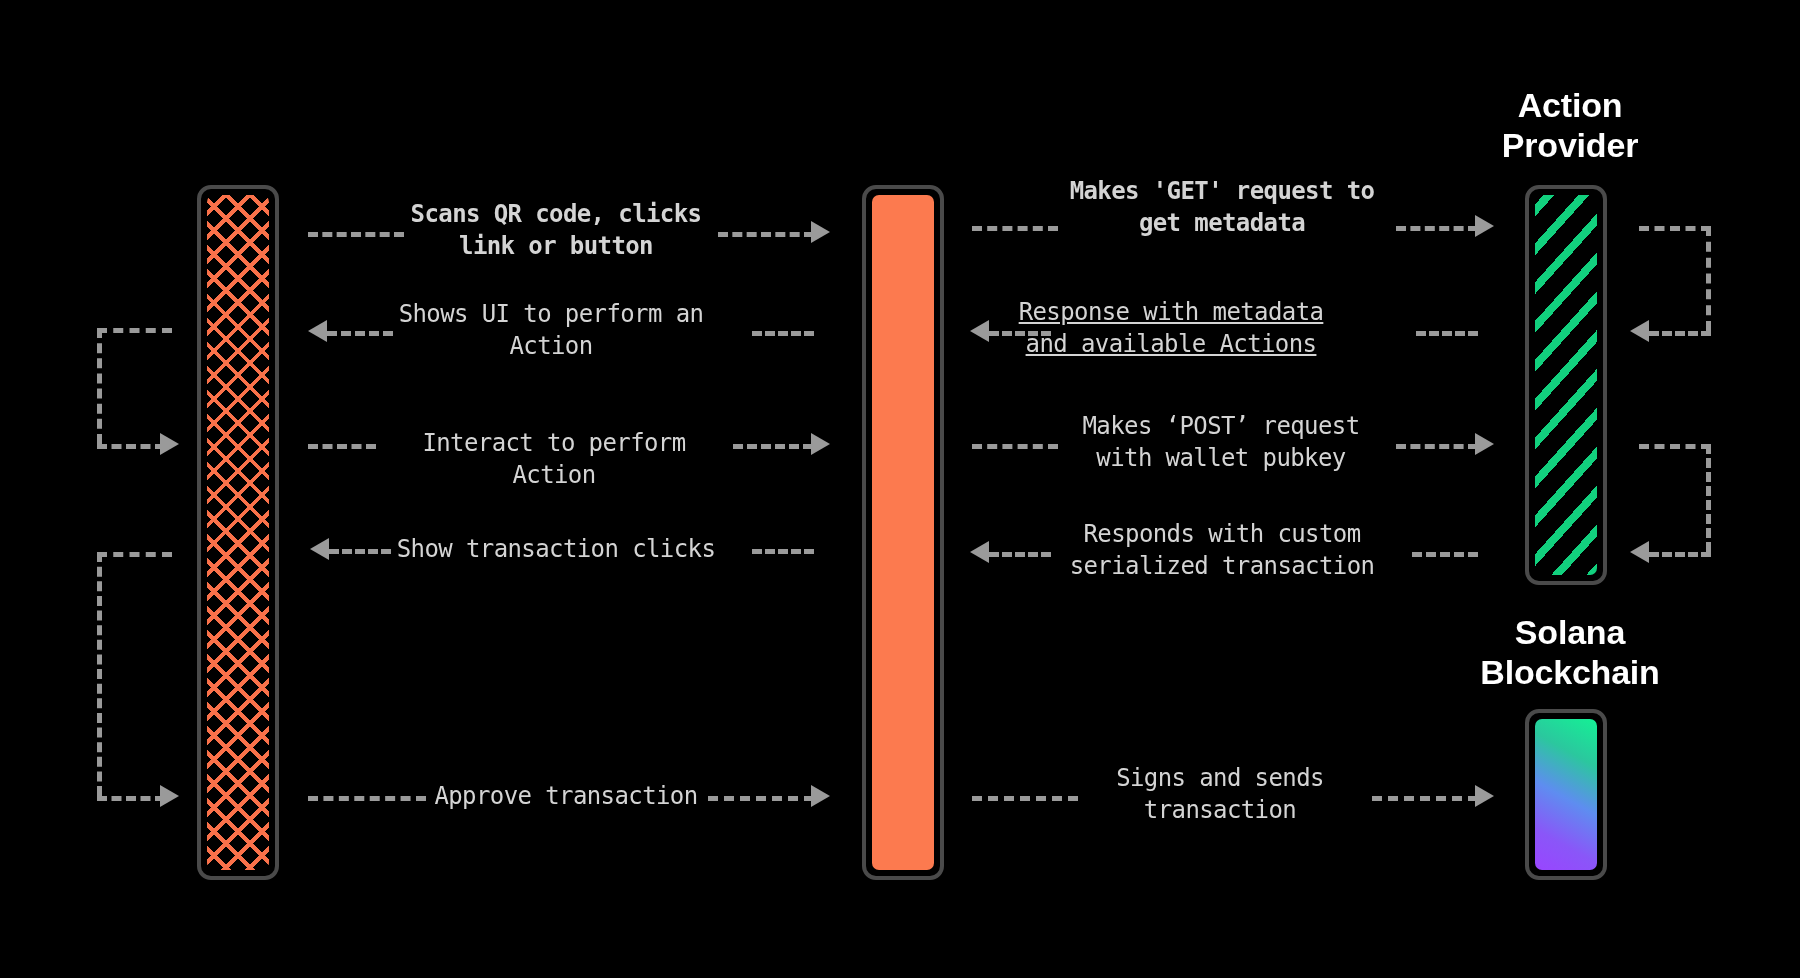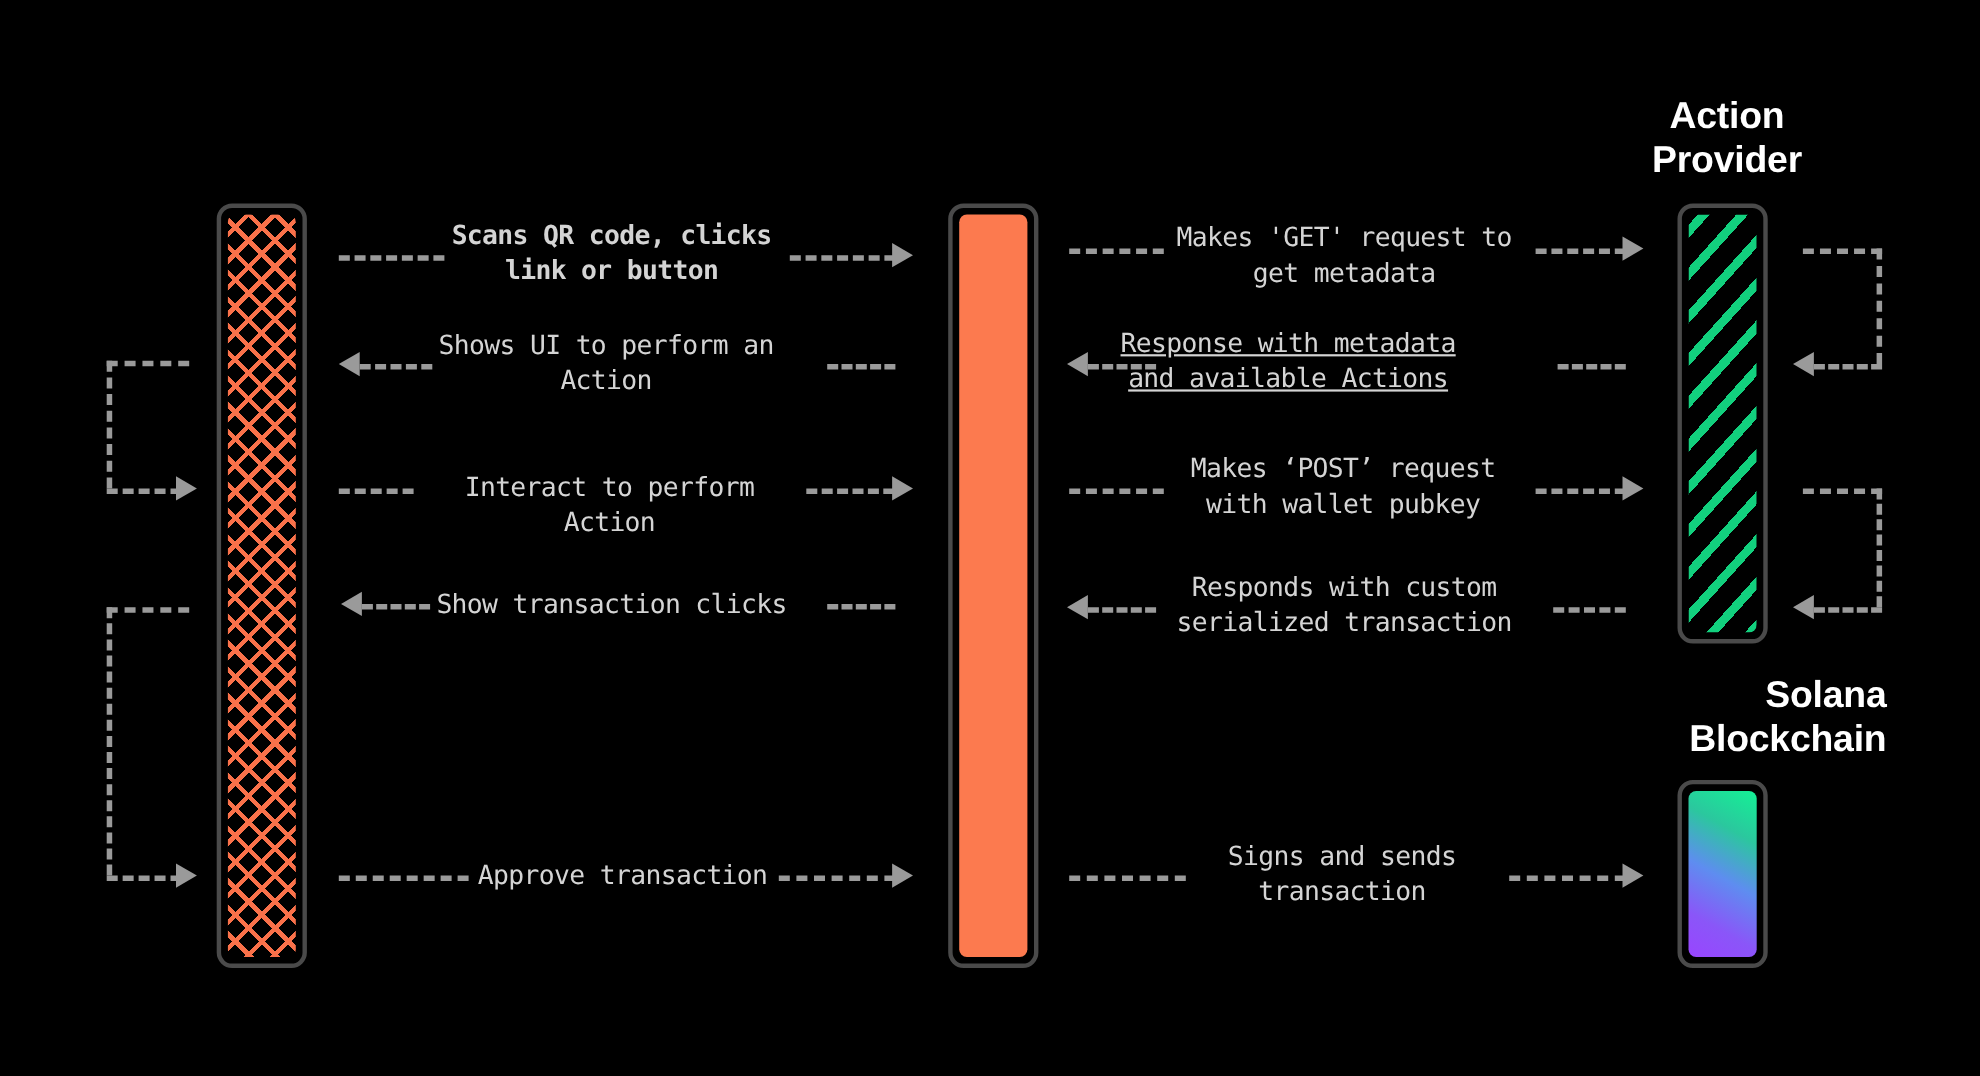--- a/index.html
+++ b/index.html
@@ -19,21 +19,21 @@
     font-weight:bold;
     font-size:34px;
     line-height:40px;
     text-align:center;
     letter-spacing:-0.2px;
     white-space:pre-line;
   }
   #title-user         { left:100px;  top:123px; width:280px; }
   #title-client       { left:745px;  top:123px; width:280px; }
   #title-provider     { left:1425px; top:85px;  width:290px; }
-  #title-blockchain   { left:1425px; top:612px; width:290px;text-align:right; }
+  #title-blockchain   { left:1425px; top:612px; width:290px; }
 
   
   .lifeline {
     position:absolute;
     border:4px solid #4a4a4a;
     border-radius:14px;
     background:#000;
     padding:6px;
   }
   .lifeline .fill {
@@ -155,21 +155,21 @@
 
   <div class="msg">
     <div class="dline" style="left:308px; top:796px; width:118px;"></div>
     <div class="msg-label" style="left:420px; top:780px; width:292px;">Approve transaction</div>
     <div class="dline" style="left:708px; top:796px; width:106px;"></div>
     <div class="arrow right" style="left:811px; top:785px;"></div>
   </div>
 
   <div class="msg">
     <div class="dline" style="left:972px; top:226px; width:86px;"></div>
-    <div class="msg-label" style="left:1052px; top:200px; width:340px;">Makes 'GET' request to
+    <div class="msg-label" style="left:1052px; top:175px; width:340px;font-weight:bold;">Makes 'GET' request to
 get metadata</div>
     <div class="dline" style="left:1396px; top:226px; width:82px;"></div>
     <div class="arrow right" style="left:1475px; top:215px;"></div>
   </div>
 
   <div class="msg">
     <div class="arrow left" style="left:970px; top:320px;"></div>
     <div class="dline" style="left:989px; top:331px; width:62px;"></div>
     <div class="msg-label" style="left:996px; top:296px; width:350px;text-decoration:underline;">Response with metadata
 and available Actions</div>

